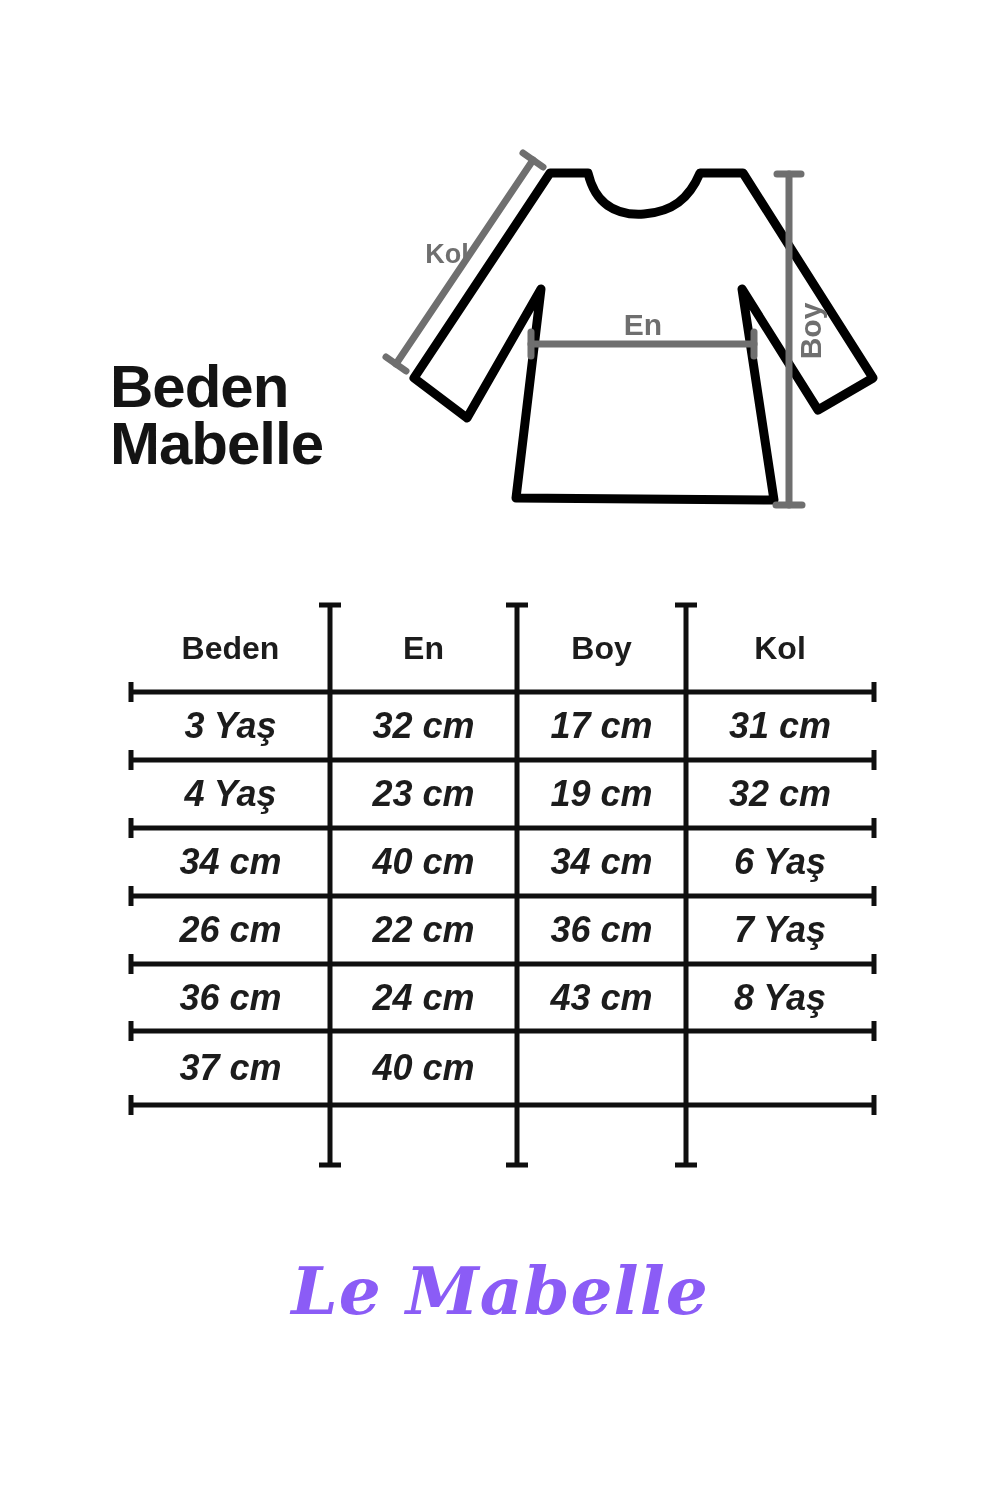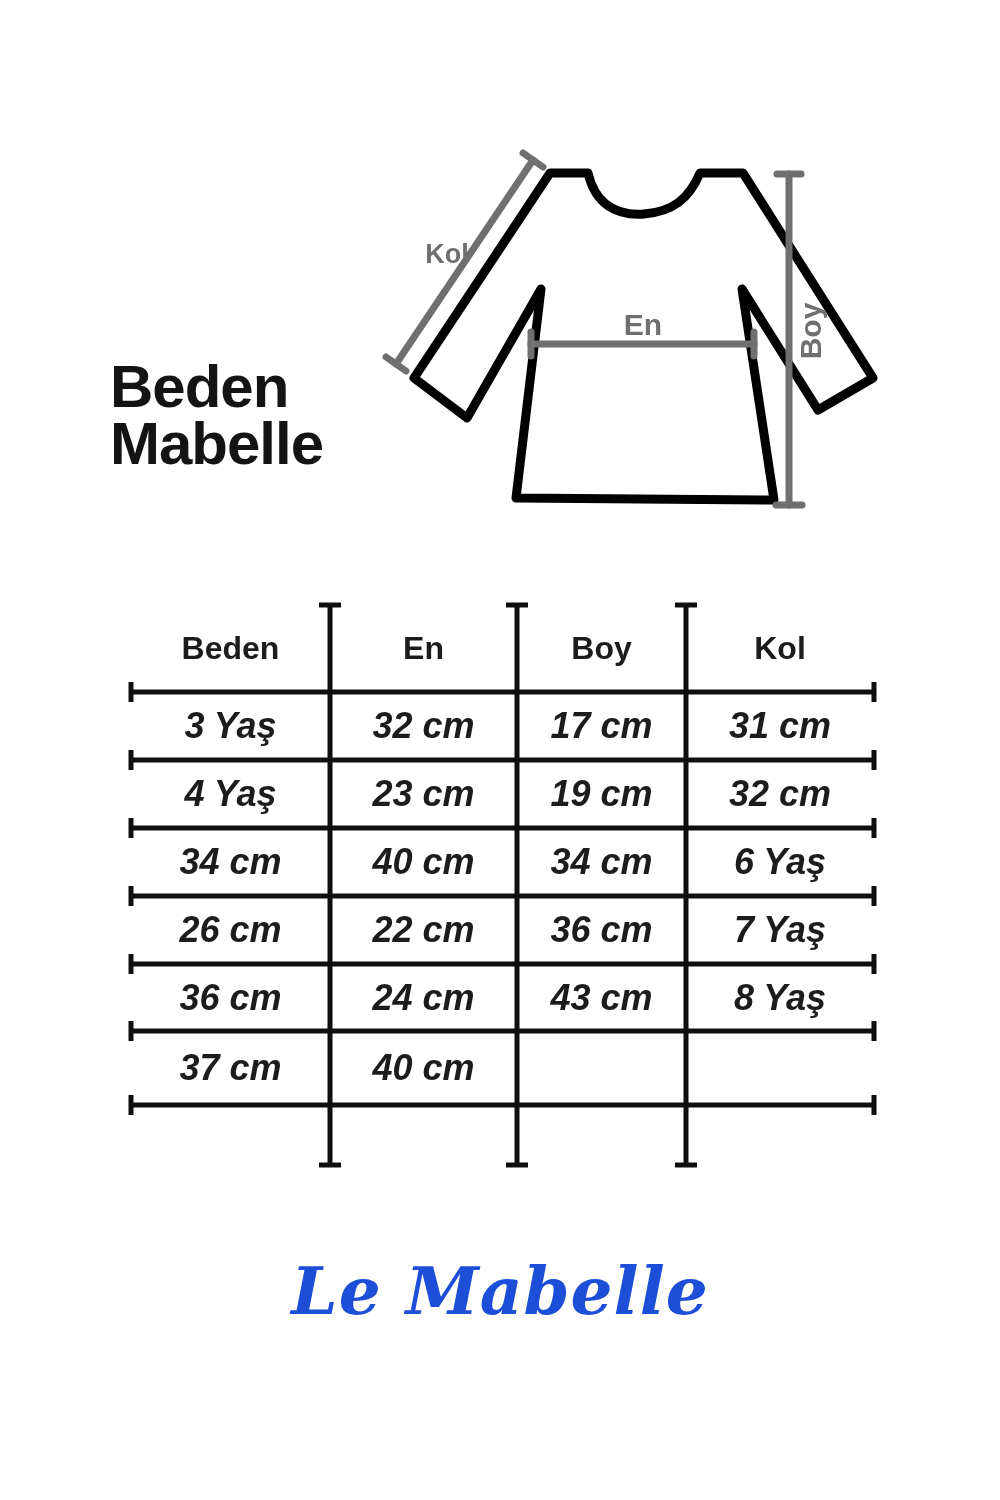--- a/index.html
+++ b/index.html
@@ -65,21 +65,21 @@
     position: absolute;
     left: 0;
     top: 1252px;
     width: 1000px;
     text-align: center;
     font-family: "DejaVu Serif", serif;
     font-style: italic;
     font-weight: bold;
     font-size: 66px;
     letter-spacing: 1px;
-    color: #1d4ed8;
+    color: #8b5cf6;
   }
   svg text {
     font-family: "Liberation Sans", sans-serif;
     font-weight: bold;
     fill: #6f6f6f;
   }
 </style>
 </head>
 <body>
 

